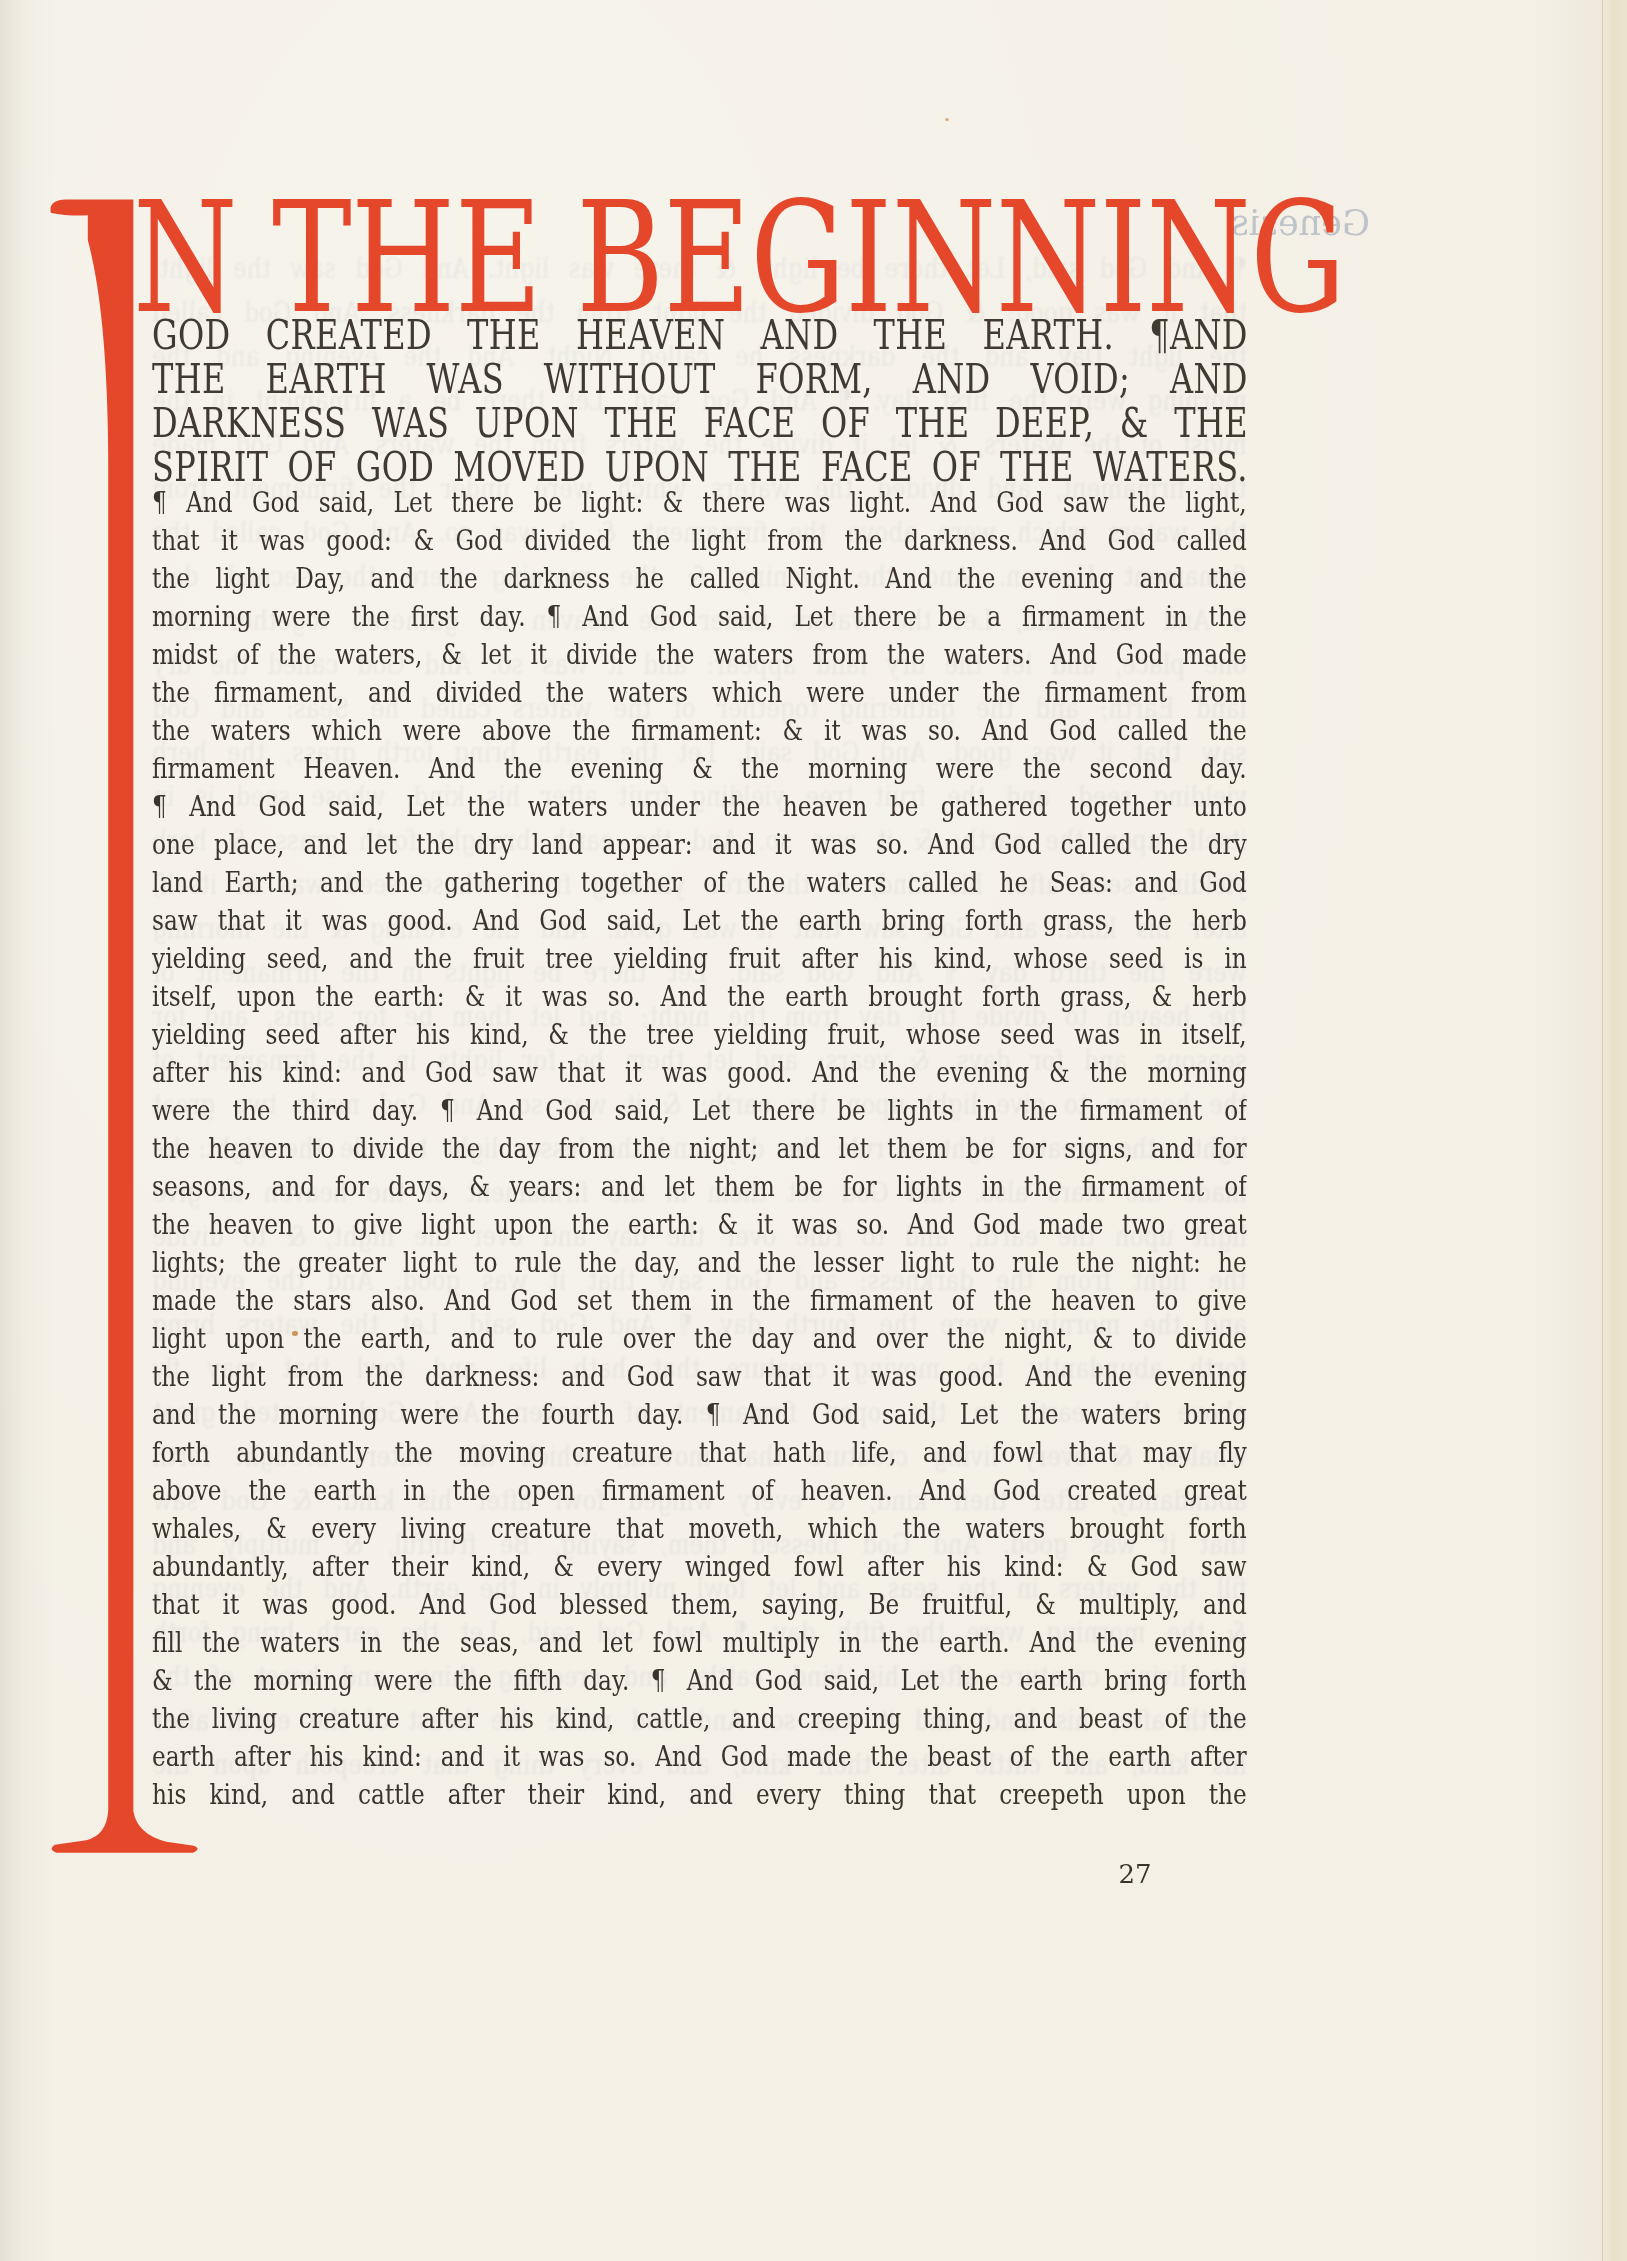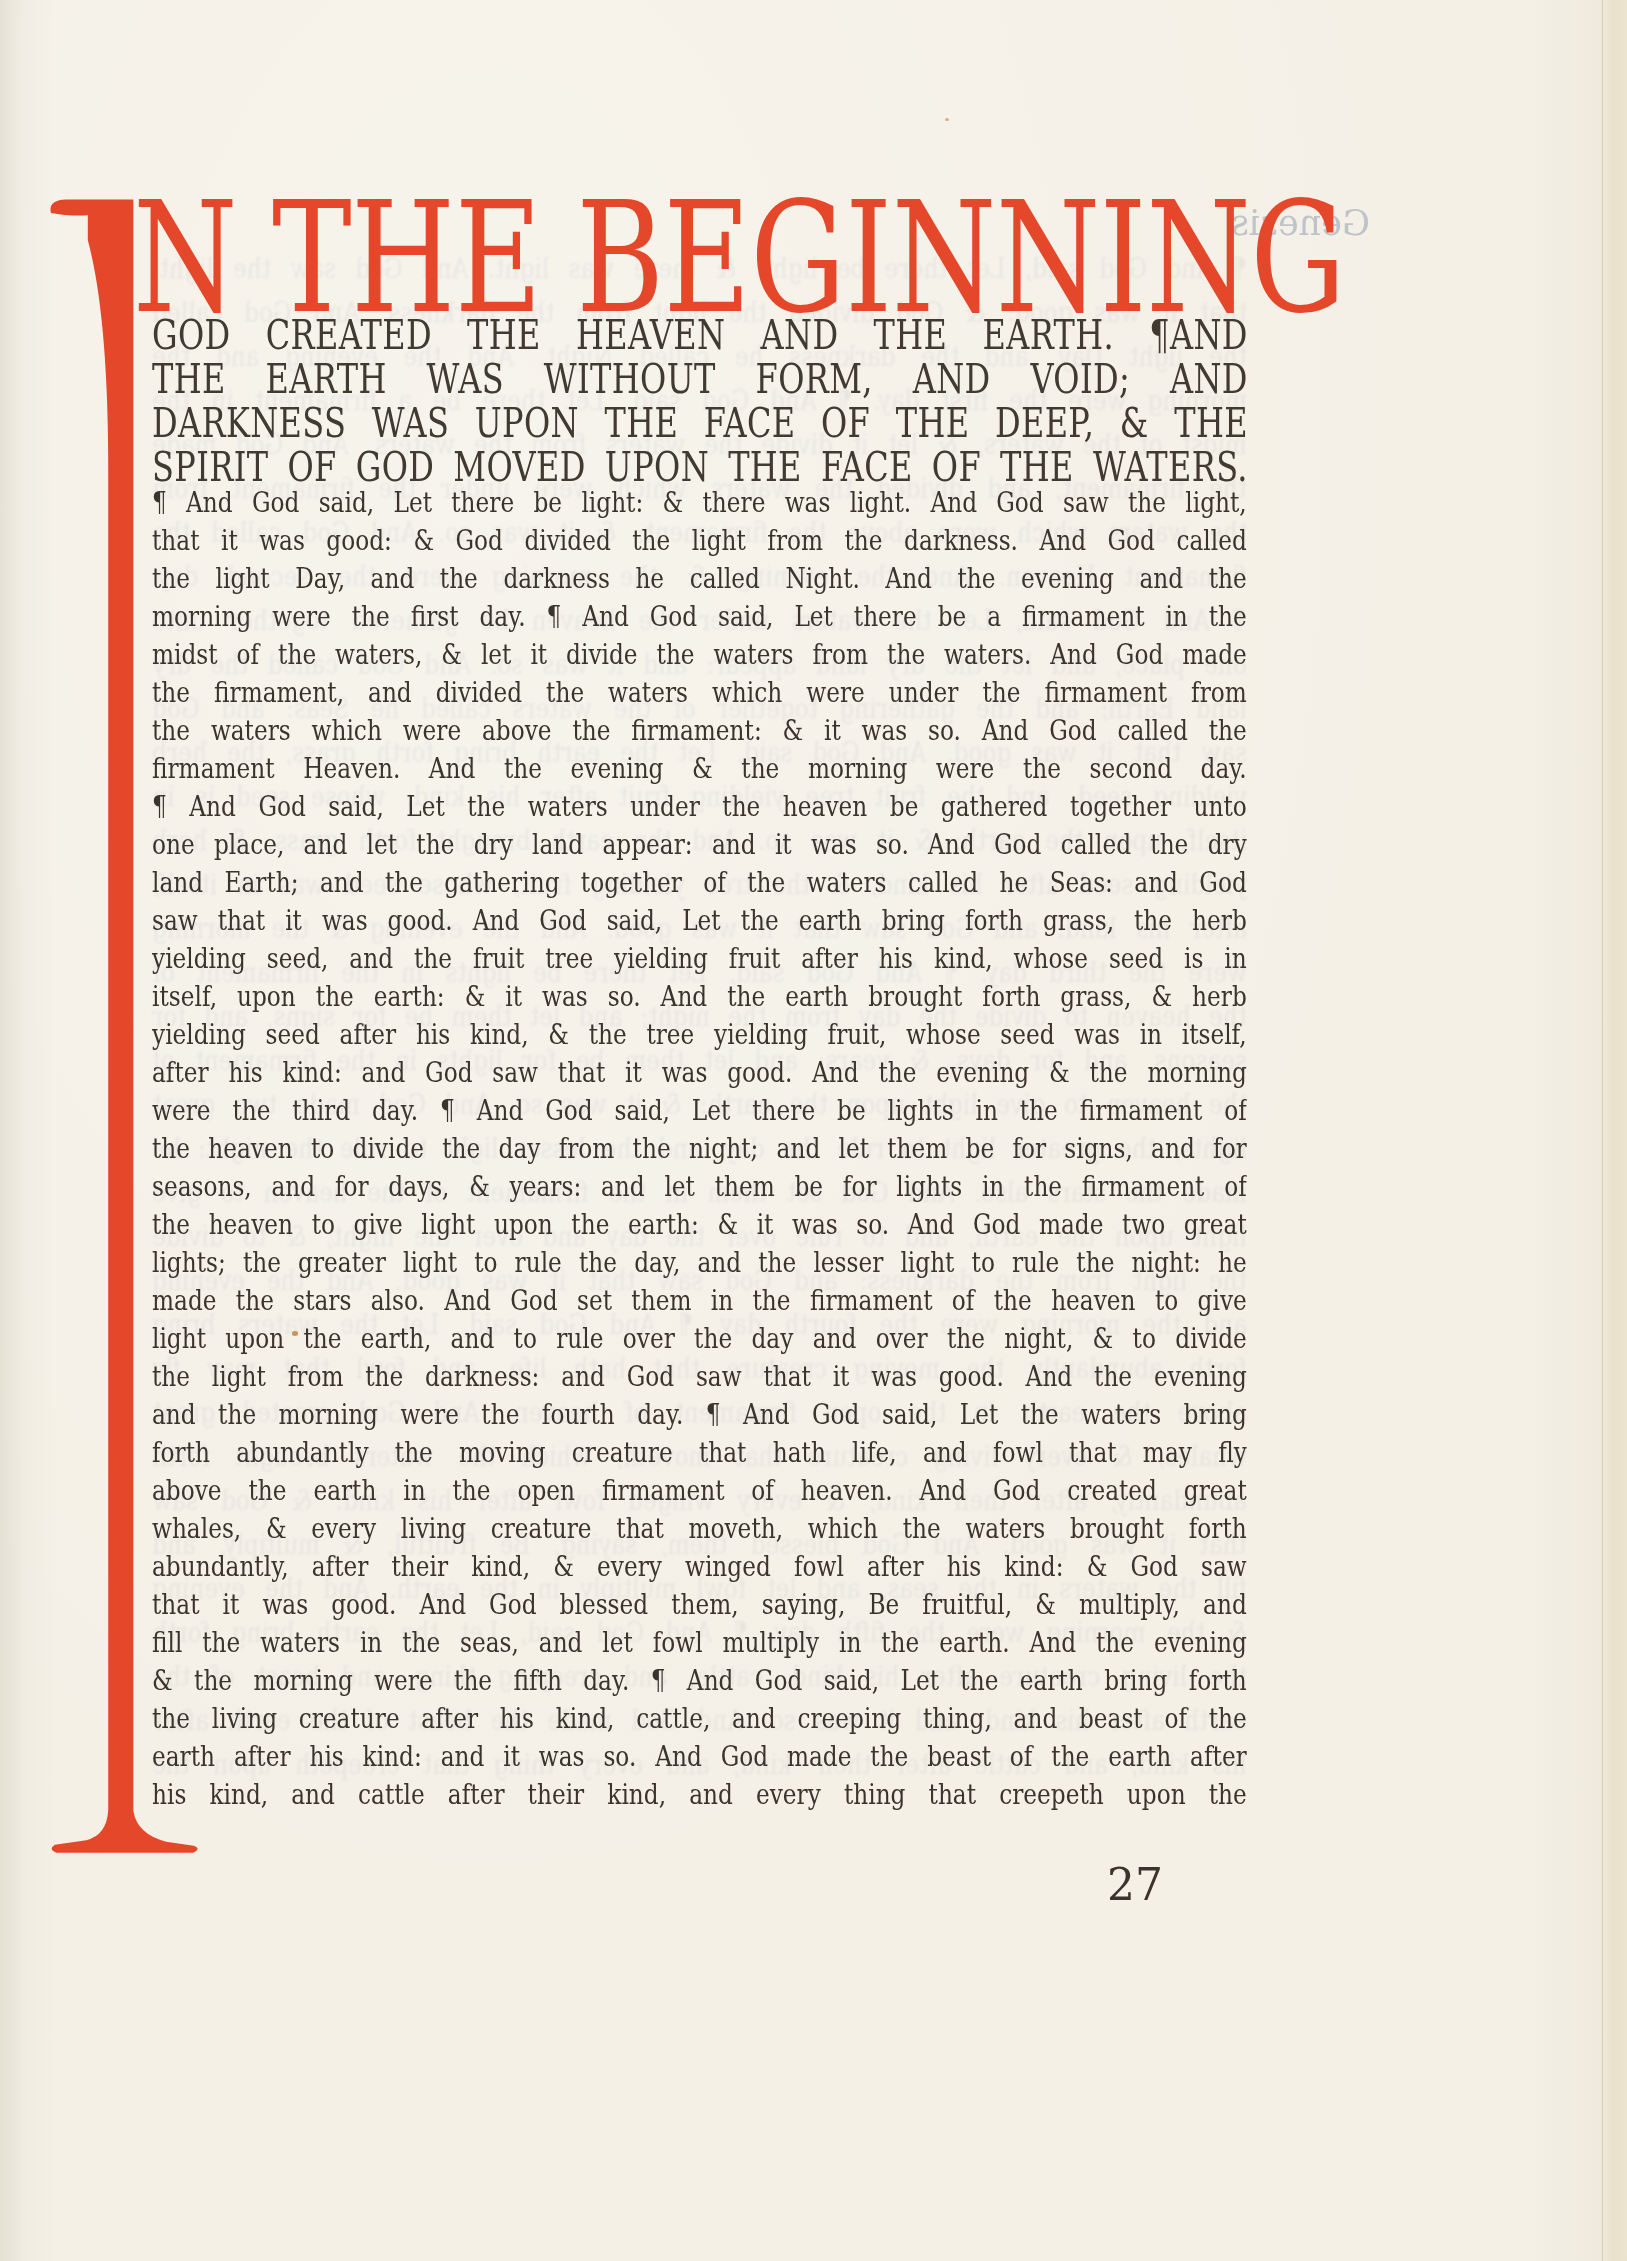--- a/index.html
+++ b/index.html
@@ -56,21 +56,21 @@
     transform:scaleX(0.83);transform-origin:left top;
     font-size:28px;line-height:38px;color:#3a342d;
   }
   .line{
     text-align:justify;text-align-last:justify;
     height:44px;overflow:hidden;
   }
   .bodyblock .line{height:38px;}
   .pagenum{
     position:absolute;left:1099px;top:1859px;width:72px;
-    text-align:center;font-size:44px;color:#3a342d;
+    text-align:center;font-size:26px;color:#3a342d;
   }
   .initial-svg{position:absolute;left:47px;top:196px;width:157px;height:1661px;}
   .fleck{position:absolute;border-radius:50%;background:#c4853f;opacity:0.85;}
   .fleck.f1{left:292px;top:1331px;width:6.3px;height:4.7px;}
   .fleck.f2{left:945px;top:118px;width:3.9px;height:3.1px;opacity:0.6;}
 </style>
 </head>
 <body>
 
 <div id="page">

